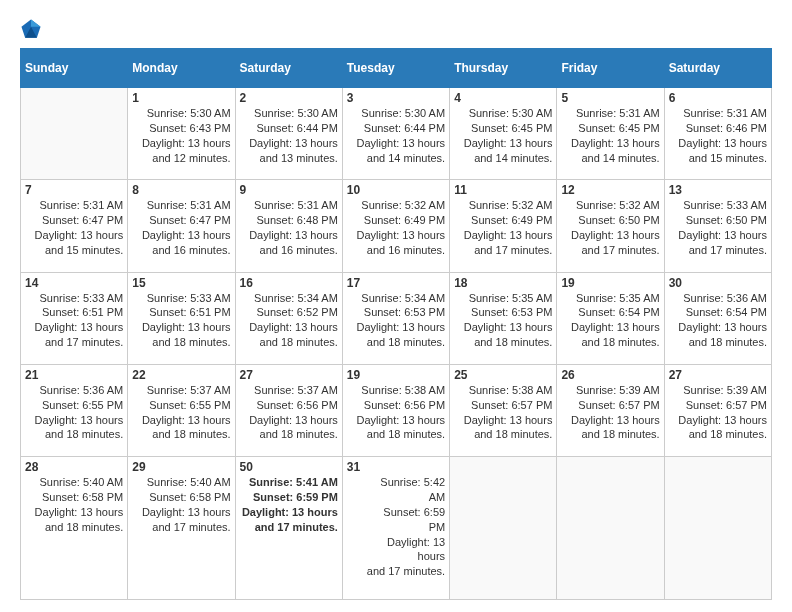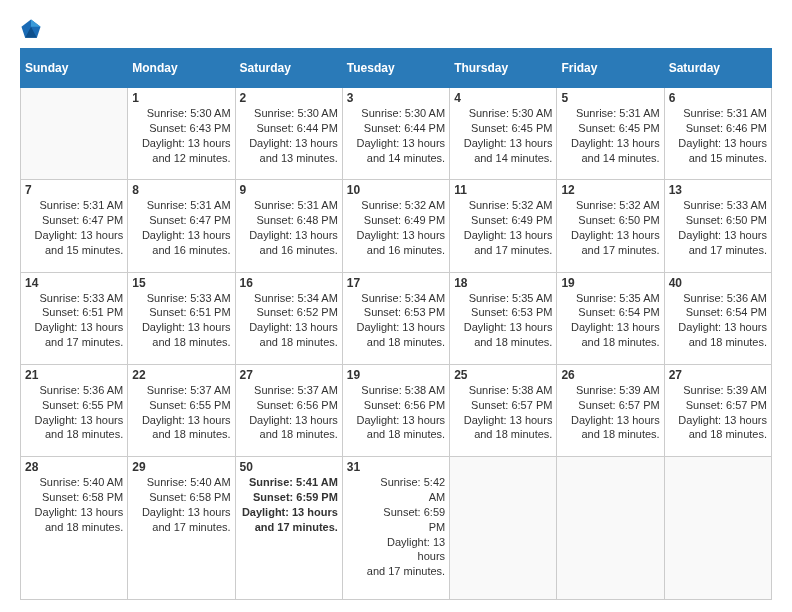--- a/index.html
+++ b/index.html
@@ -268,21 +268,21 @@
 and 18 minutes.</div>
           </td>
           <td>
             <span class="day-num">19</span>
             <div class="day-info" style="white-space: pre-line;">Sunrise: 5:35 AM
 Sunset: 6:54 PM
 Daylight: 13 hours
 and 18 minutes.</div>
           </td>
           <td>
-            <span class="day-num">40</span>
+            <span class="day-num">30</span>
             <div class="day-info" style="white-space: pre-line;">Sunrise: 5:36 AM
 Sunset: 6:54 PM
 Daylight: 13 hours
 and 18 minutes.</div>
           </td>
         </tr>
         <tr>
           <td>
             <span class="day-num">21</span>
             <div class="day-info" style="white-space: pre-line;">Sunrise: 5:36 AM

